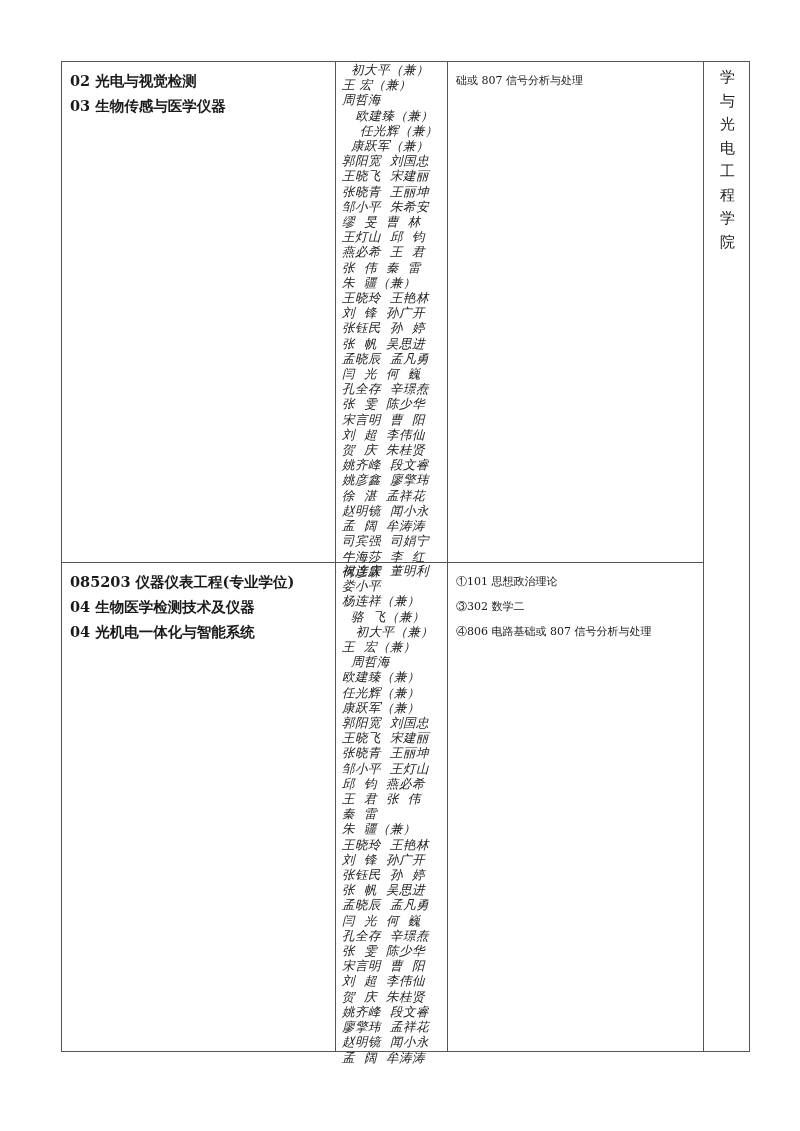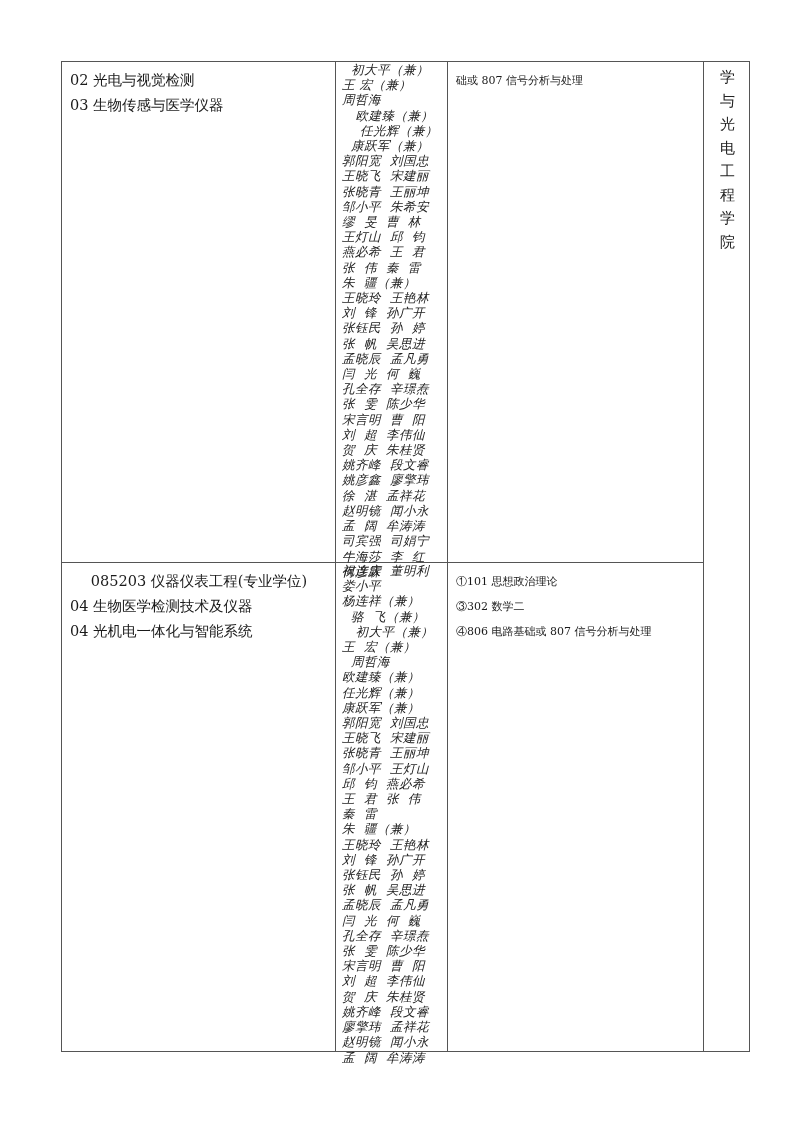--- a/index.html
+++ b/index.html
@@ -42,25 +42,25 @@
     }
     .major-cell {
       left: 0;
       width: 274px;
       padding: 6px 8px;
       font-size: 14.5px;
       line-height: 25px;
     }
     .major-line {
       white-space: nowrap;
+      font-weight: bold;
     }
     .major-title {
-      font-weight: normal;
+      font-weight: bold;
       white-space: nowrap;
-      text-align: center;
     }
     .advisor-cell {
       left: 274px;
       width: 112px;
       padding: 0 4px 0 6px;
       font-size: 12.5px;
       line-height: 15.2px;
       font-family: "DejaVu Sans", "Liberation Sans", sans-serif;
       color: #222;
       font-style: italic;

